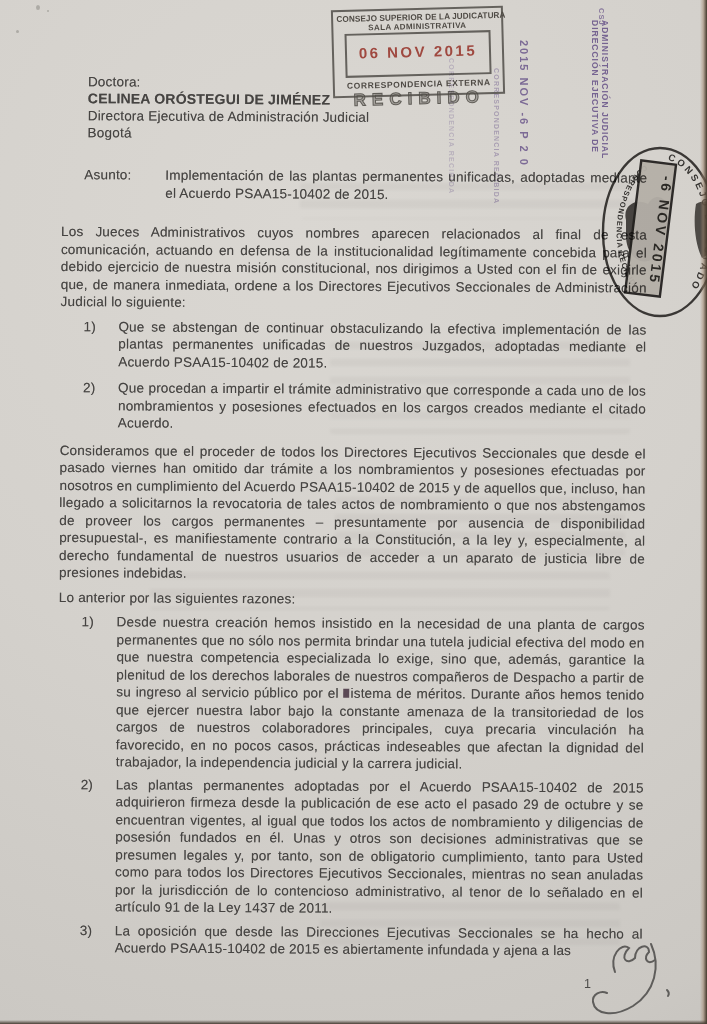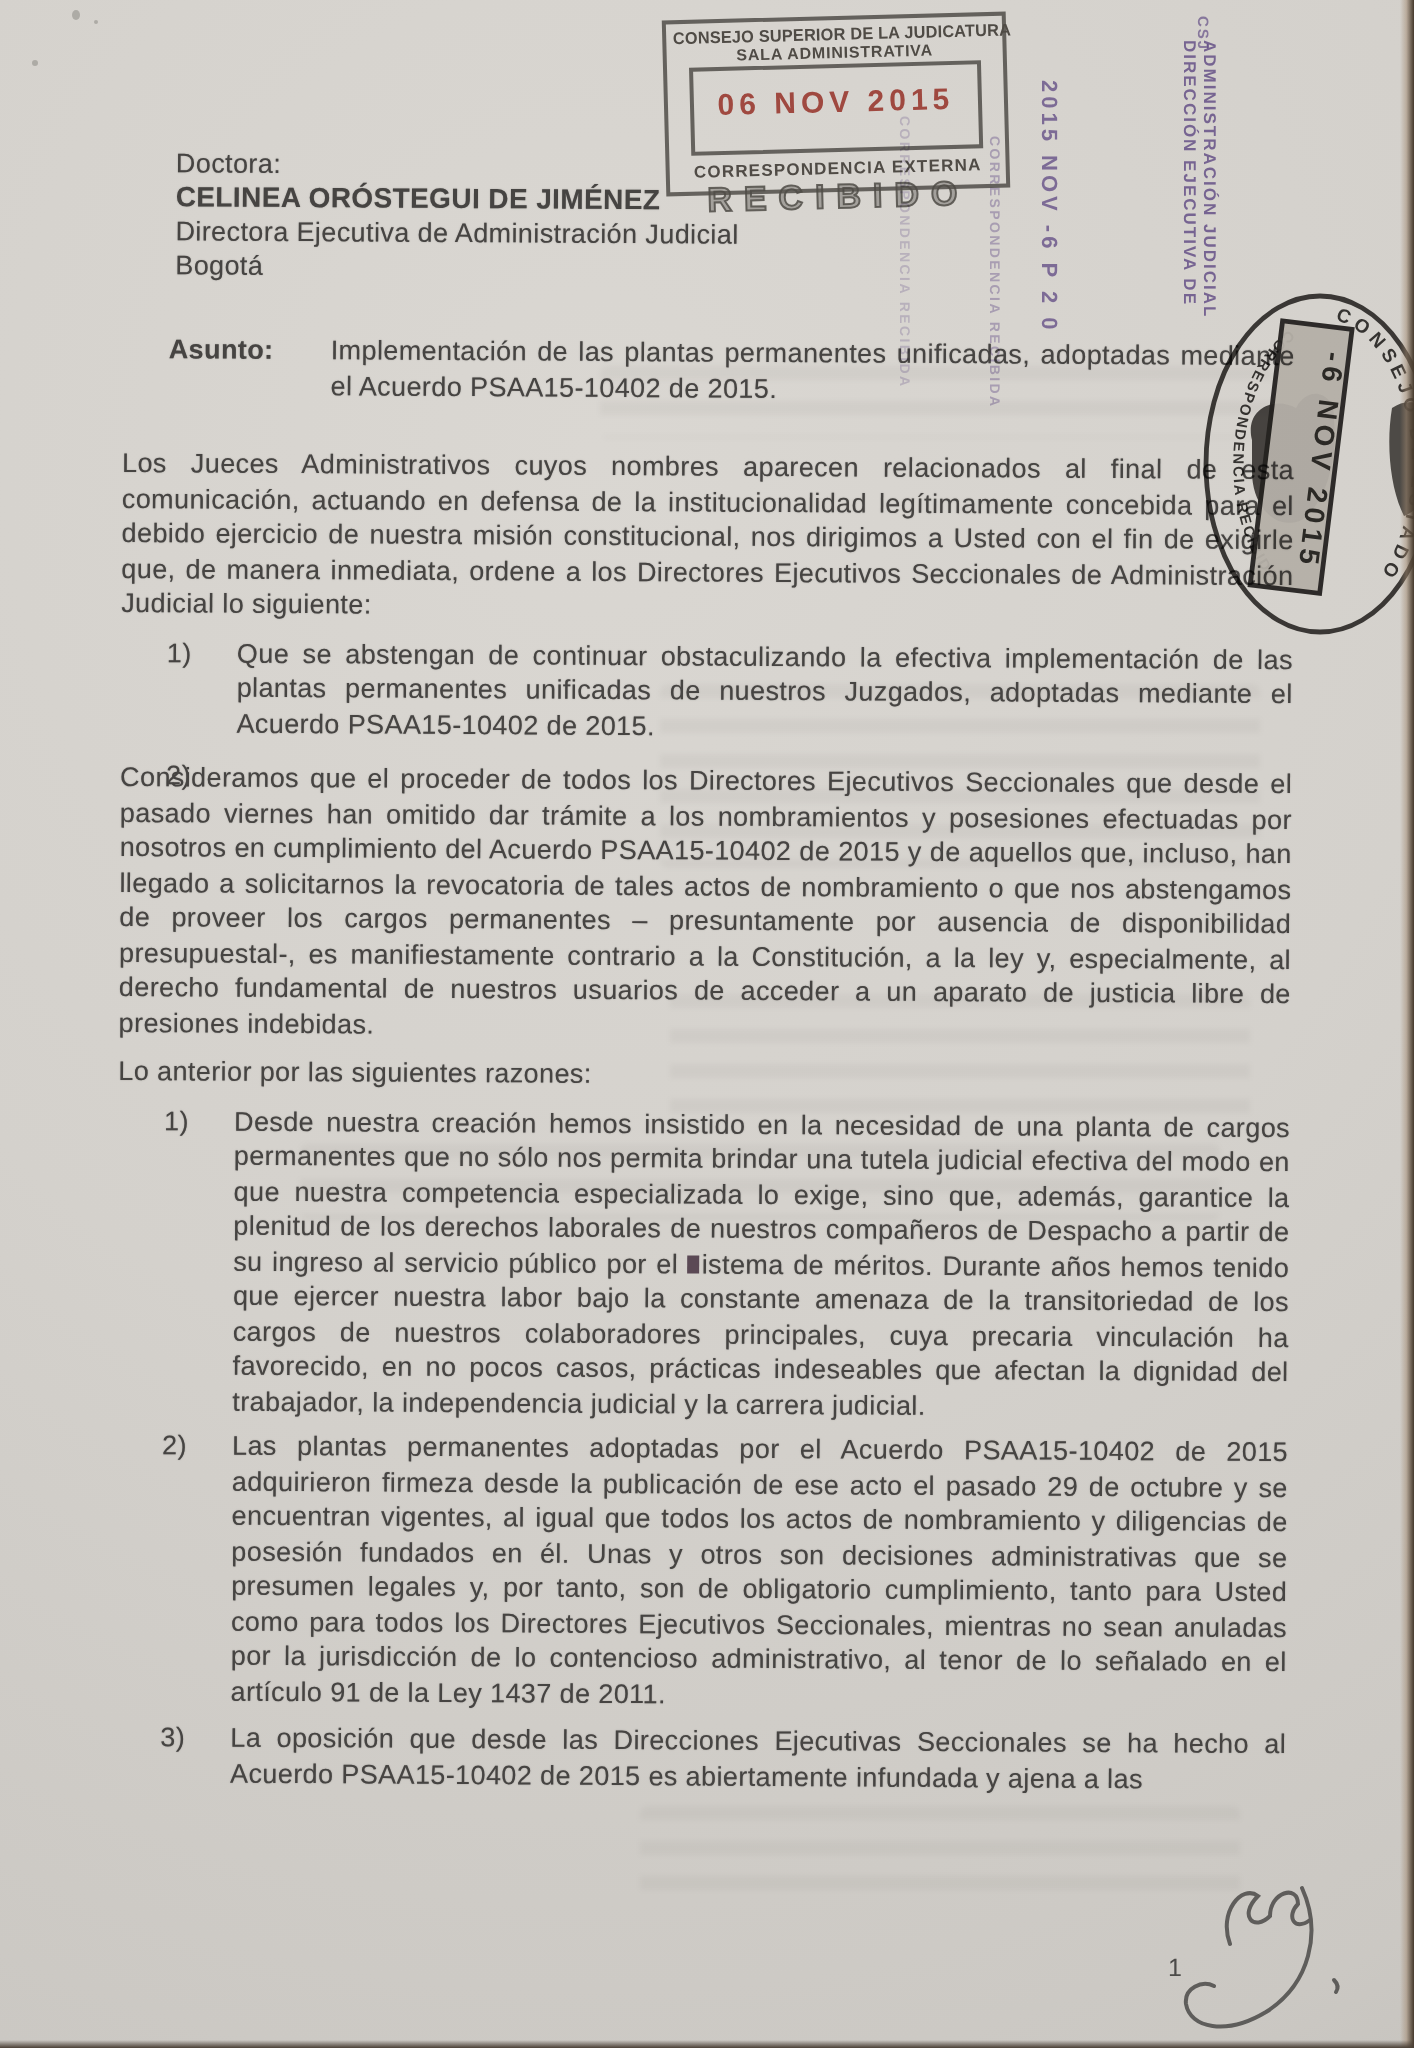--- a/index.html
+++ b/index.html
@@ -22,21 +22,21 @@
 
   
   .letter{position:absolute; left:62px; top:73px; width:586px;
     transform:rotate(.35deg); transform-origin:top left;
     font-size:13.5px; line-height:17.5px; letter-spacing:.2px;
     color:#464442; text-align:justify;
     text-shadow:0 0 .6px rgba(70,68,66,.5);}
   .addr{margin-left:26px; line-height:17px; text-align:left;}
   .addr .name{font-weight:bold; font-size:14px; letter-spacing:.2px;}
   .subject{display:flex; margin-left:23px; margin-top:25px;}
-  .subject .lbl{flex:0 0 81px;font-weight:bold;}
+  .subject .lbl{flex:0 0 81px;}
   .subject .txt{flex:1; text-align:justify;}
   .para{margin:0;}
   .intro{margin-top:22px;}
   .consid{margin-top:10px;}
   .lo-ant{margin-top:7px; text-align:left;}
   .li{position:relative; padding-left:58px;}
   .li .num{position:absolute; left:23px; top:0;}
   .d1{margin-top:7px;} .d2{margin-top:9px;}
   .r1{margin-top:7px;} .r2{margin-top:5px;} .r3{margin-top:6px;}
   .ink-blot{display:inline-block; width:6px; height:9px; background:#453140; vertical-align:baseline; margin-right:1px; opacity:.85;}
@@ -104,20 +104,21 @@
     </div>
 
     <p class="para intro">Los Jueces Administrativos cuyos nombres aparecen relacionados al final de esta comunicación, actuando en defensa de la institucionalidad legítimamente concebida para el debido ejercicio de nuestra misión constitucional, nos dirigimos a Usted con el fin de exigirle que, de manera inmediata, ordene a los Directores Ejecutivos Seccionales de Administración Judicial lo siguiente:</p>
 
     <div class="li d1">
       <span class="num">1)</span>
       <span>Que se abstengan de continuar obstaculizando la efectiva implementación de las plantas permanentes unificadas de nuestros Juzgados, adoptadas mediante el Acuerdo PSAA15-10402 de 2015.</span>
     </div>
     <div class="li d2">
       <span class="num">2)</span>
+      <span>Que procedan a impartir el trámite administrativo que corresponde a cada uno de los nombramientos y posesiones efectuados en los cargos creados mediante el citado Acuerdo.</span>
     </div>
 
     <p class="para consid">Consideramos que el proceder de todos los Directores Ejecutivos Seccionales que desde el pasado viernes han omitido dar trámite a los nombramientos y posesiones efectuadas por nosotros en cumplimiento del Acuerdo PSAA15-10402 de 2015 y de aquellos que, incluso, han llegado a solicitarnos la revocatoria de tales actos de nombramiento o que nos abstengamos de proveer los cargos permanentes – presuntamente por ausencia de disponibilidad presupuestal-, es manifiestamente contrario a la Constitución, a la ley y, especialmente, al derecho fundamental de nuestros usuarios de acceder a un aparato de justicia libre de presiones indebidas.</p>
 
     <p class="para lo-ant">Lo anterior por las siguientes razones:</p>
 
     <div class="li r1">
       <span class="num">1)</span>
       <span>Desde nuestra creación hemos insistido en la necesidad de una planta de cargos permanentes que no sólo nos permita brindar una tutela judicial efectiva del modo en que nuestra competencia especializada lo exige, sino que, además, garantice la plenitud de los derechos laborales de nuestros compañeros de Despacho a partir de su ingreso al servicio público por el </span><span class="ink-blot"></span><span>istema de méritos. Durante años hemos tenido que ejercer nuestra labor bajo la constante amenaza de la transitoriedad de los cargos de nuestros colaboradores principales, cuya precaria vinculación ha favorecido, en no pocos casos, prácticas indeseables que afectan la dignidad del trabajador, la independencia judicial y la carrera judicial.</span>
     </div>

